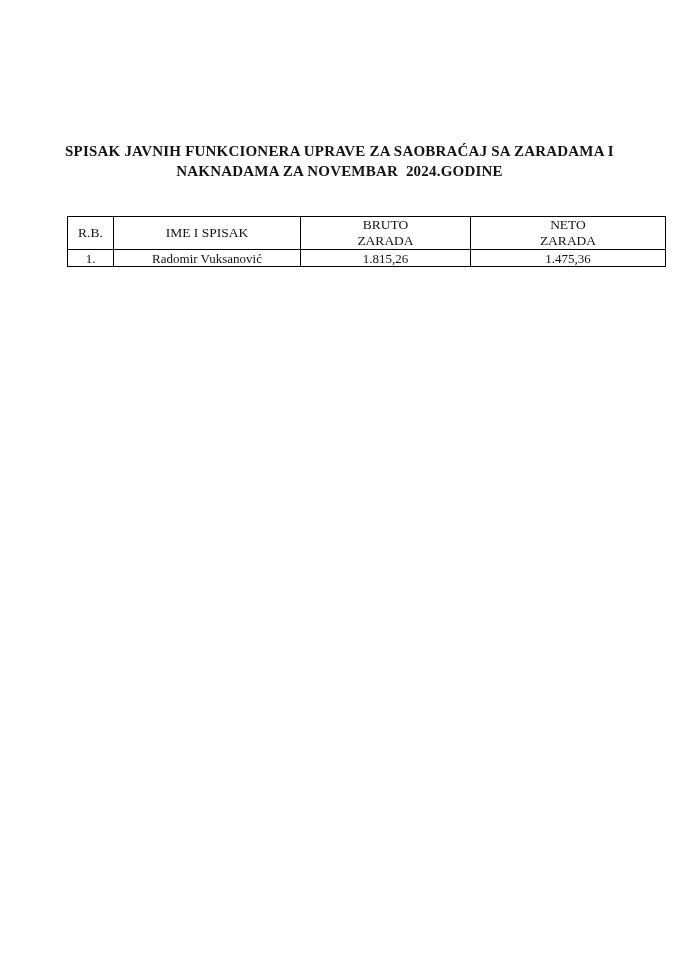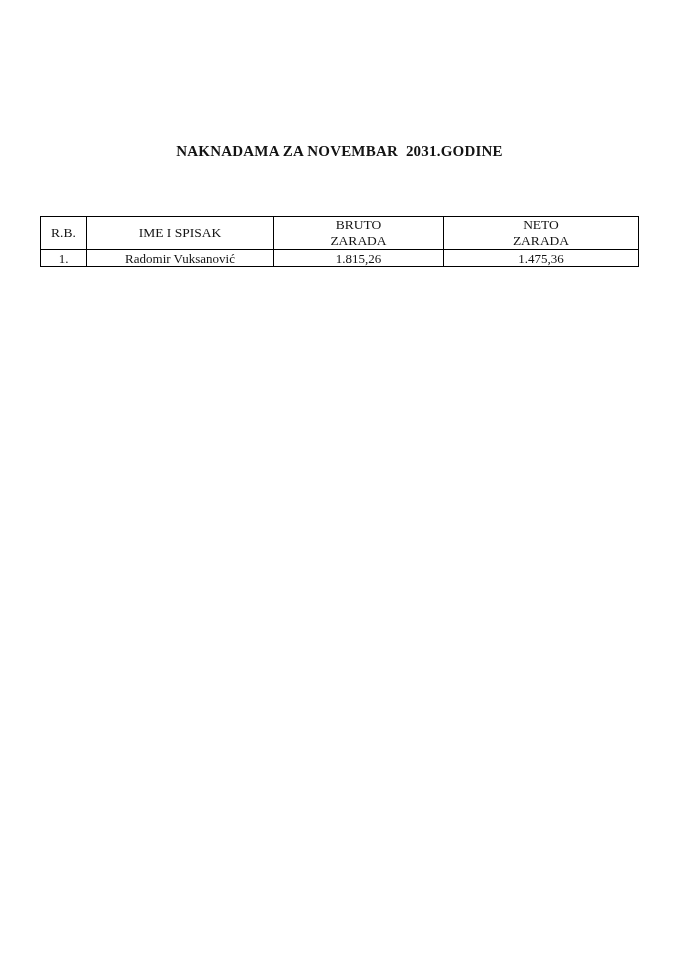--- a/index.html
+++ b/index.html
@@ -25,21 +25,21 @@
     font-size: 15px;
     line-height: 20px;
     letter-spacing: 0.2px;
   }
   .doc-title .title-line {
     white-space: pre; 
   }
   table.salary-table {
     position: absolute;
     top: 216px;
-    left: 40px;
+    left: 67px;
     border-collapse: collapse;
     table-layout: fixed;
     width: 598px;
   }
   table.salary-table th,
   table.salary-table td {
     border: 1px solid #000000;
     padding: 0;
     text-align: center;
     vertical-align: middle;
@@ -59,21 +59,22 @@
   }
   col.col-rb   { width: 46px; }
   col.col-name { width: 187px; }
   col.col-bruto{ width: 170px; }
   col.col-neto { width: 195px; }
 </style>
 </head>
 <body>
 
 <div class="doc-title">
-  <div class="title-line">NAKNADAMA ZA NOVEMBAR  2031.GODINE</div>
+  <div class="title-line">SPISAK JAVNIH FUNKCIONERA UPRAVE ZA SAOBRAĆAJ SA ZARADAMA I</div>
+  <div class="title-line">NAKNADAMA ZA NOVEMBAR  2024.GODINE</div>
 </div>
 
 <table class="salary-table">
   <colgroup>
     <col class="col-rb">
     <col class="col-name">
     <col class="col-bruto">
     <col class="col-neto">
   </colgroup>
   <thead>

